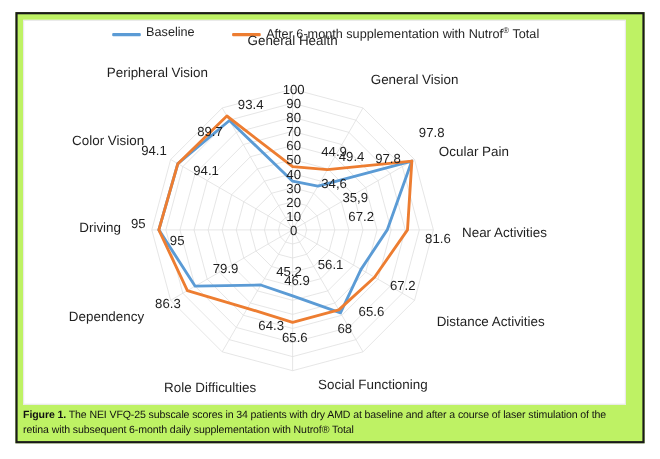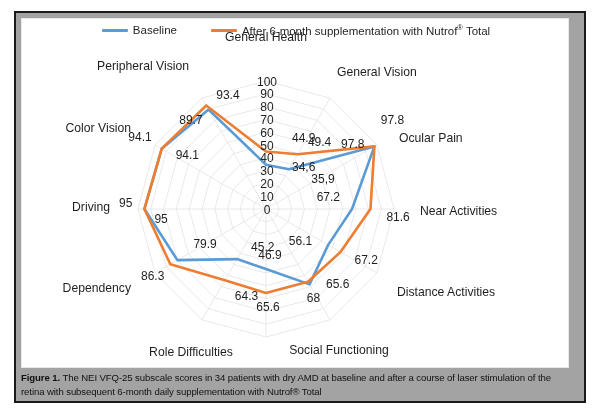--- a/index.html
+++ b/index.html
@@ -7,21 +7,21 @@
     width:600px;height:417px;
     background:#ffffff;
     font-family:"Liberation Sans", sans-serif;
     overflow:hidden;
   }
   #figure-frame{
     position:absolute;
     left:14px; top:11px;
     width:572px; height:392px;
     border:2px solid #1a1a1a;
-    background:#a3a3a3;
+    background:#bef264;
     box-sizing:border-box;
   }
   #chart-panel{
     position:absolute;
     left:5px; top:5px;
     width:548px; height:350px;
     border:1px solid #e8e8e8;
     background:#ffffff;
     box-sizing:border-box;
   }

